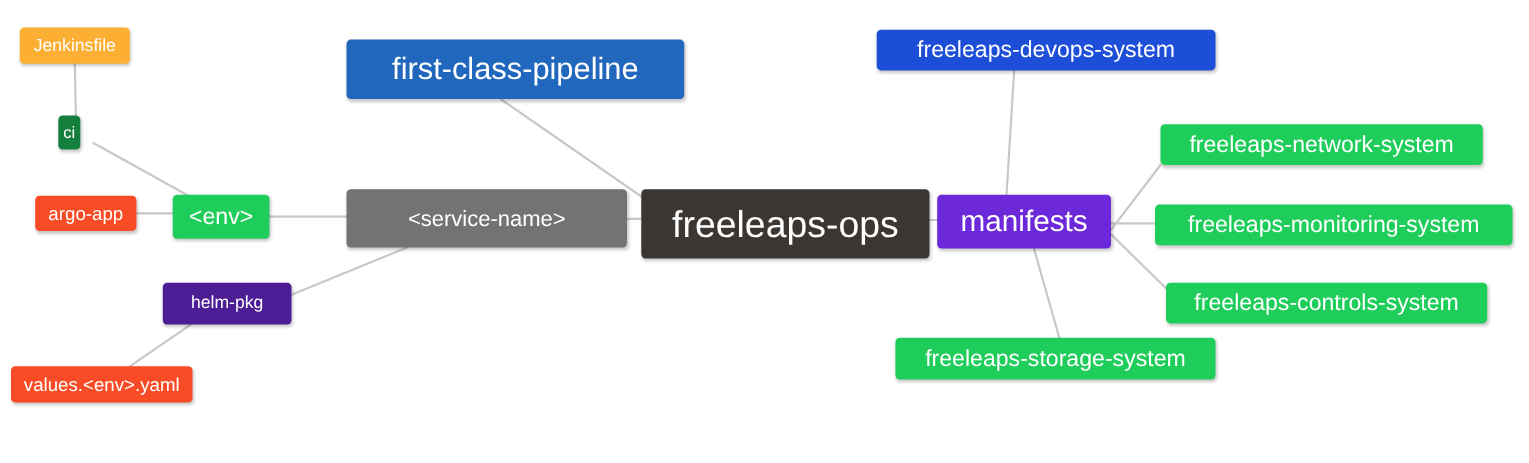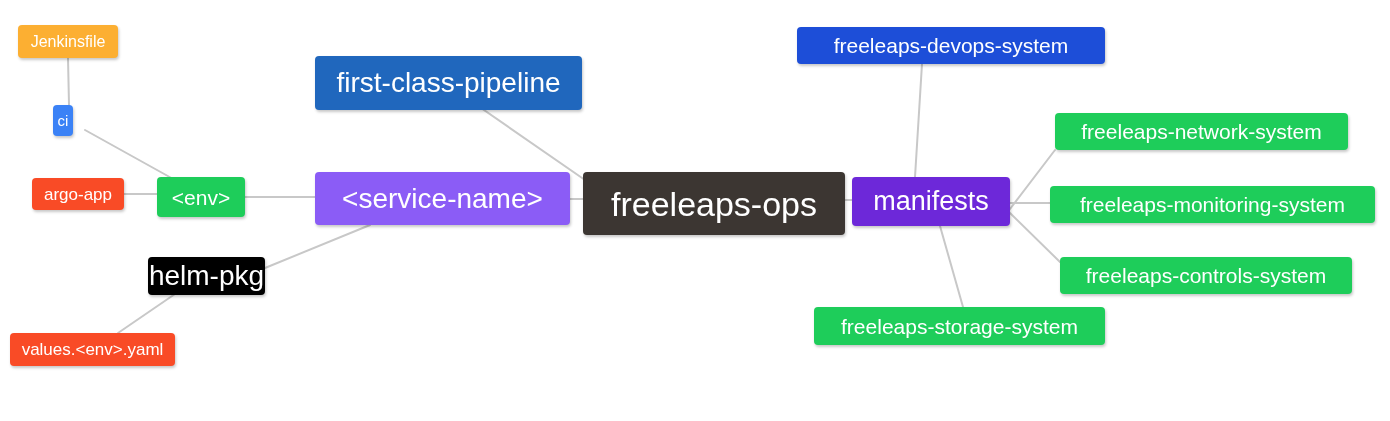--- a/index.html
+++ b/index.html
@@ -60,36 +60,36 @@
       <line x1="915" y1="177" x2="922" y2="64" stroke="#c8c8c8" stroke-width="2" stroke-linecap="round"></line>
       <line x1="1010" y1="209" x2="1055" y2="150" stroke="#c8c8c8" stroke-width="2" stroke-linecap="round"></line>
       <line x1="1010" y1="203" x2="1050" y2="203" stroke="#c8c8c8" stroke-width="2" stroke-linecap="round"></line>
       <line x1="1010" y1="213" x2="1060" y2="262" stroke="#c8c8c8" stroke-width="2" stroke-linecap="round"></line>
       <line x1="940" y1="226" x2="963" y2="307" stroke="#c8c8c8" stroke-width="2" stroke-linecap="round"></line>
     </svg>
   <div id="nodes">
       <div class="node" style="left: 583px; top: 172px; width: 262px; height: 63px; background: rgb(60, 54, 50); font-size: 34px; text-align: center;">
         <span class="node-label">freeleaps-ops</span>
       </div>
-      <div class="node" style="left: 315px; top: 36px; width: 267px; height: 54px; background: rgb(32, 103, 189); font-size: 28px; margin-top: 20px;">
+      <div class="node" style="left: 315px; top: 36px; width: 307px; height: 54px; background: rgb(32, 103, 189); font-size: 28px;">
         <span class="node-label">first-class-pipeline</span>
       </div>
-      <div class="node" style="left: 315px; top: 172px; width: 255px; height: 53px; background: #8b5cf6; font-size: 28px;">
+      <div class="node" style="left: 315px; top: 172px; width: 255px; height: 53px; background: #737373; font-size: 20px;">
         <span class="node-label">&lt;service-name&gt;</span>
       </div>
       <div class="node" style="left: 852px; top: 177px; width: 158px; height: 49px; background: #6d28d9; font-size: 27px;">
         <span class="node-label">manifests</span>
       </div>
       <div class="node" style="left: 157px; top: 177px; width: 88px; height: 40px; background: rgb(30, 205, 90); font-size: 21px;">
         <span class="node-label">&lt;env&gt;</span>
       </div>
-      <div class="node" style="left: 148px; top: 257px; width: 117px; height: 38px; background: #000000; font-size: 28px;">
+      <div class="node" style="left: 148px; top: 257px; width: 117px; height: 38px; background: #4c1d95; font-size: 16px;">
         <span class="node-label">helm-pkg</span>
       </div>
-      <div class="node" style="left: 53px; top: 105px; width: 16px; height: 31px; background: #3b82f6; font-size: 15px;">
+      <div class="node" style="left: 53px; top: 105px; width: 16px; height: 31px; background: #15803d; font-size: 15px;">
         <span class="node-label">ci</span>
       </div>
       <div class="node" style="left: 32px; top: 178px; width: 92px; height: 32px; background: rgb(249, 75, 38); font-size: 17px;">
         <span class="node-label">argo-app</span>
       </div>
       <div class="node" style="left: 10px; top: 333px; width: 165px; height: 33px; background: rgb(249, 75, 38); font-size: 17px;">
         <span class="node-label">values.&lt;env&gt;.yaml</span>
       </div>
       <div class="node" style="left: 18px; top: 25px; width: 100px; height: 33px; background: rgb(252, 175, 50); font-size: 16px;">
         <span class="node-label">Jenkinsfile</span>

